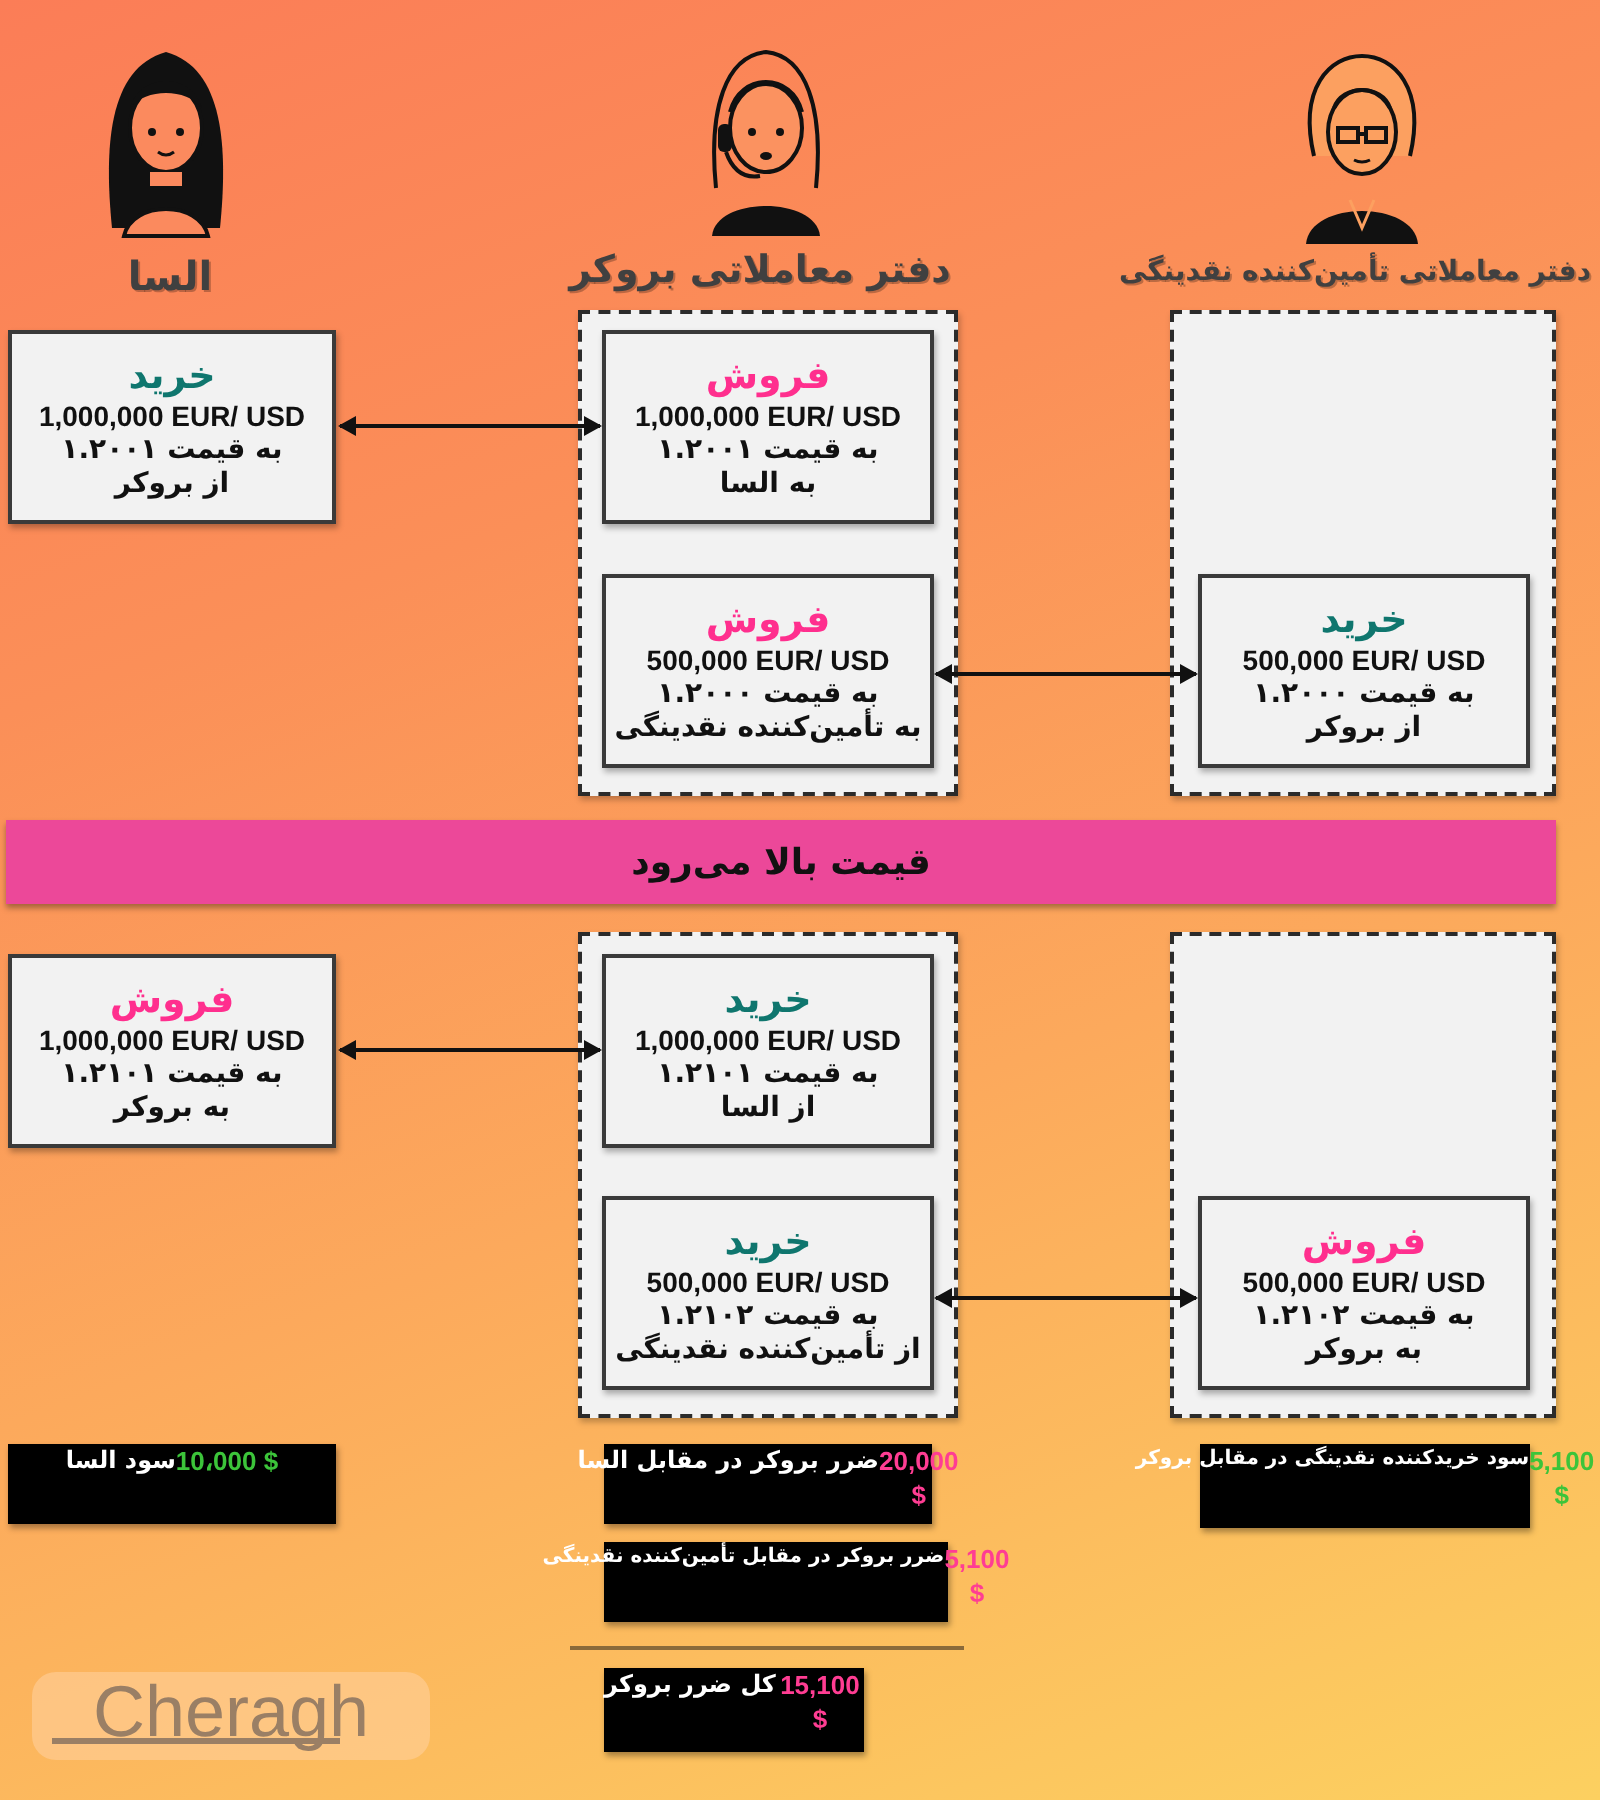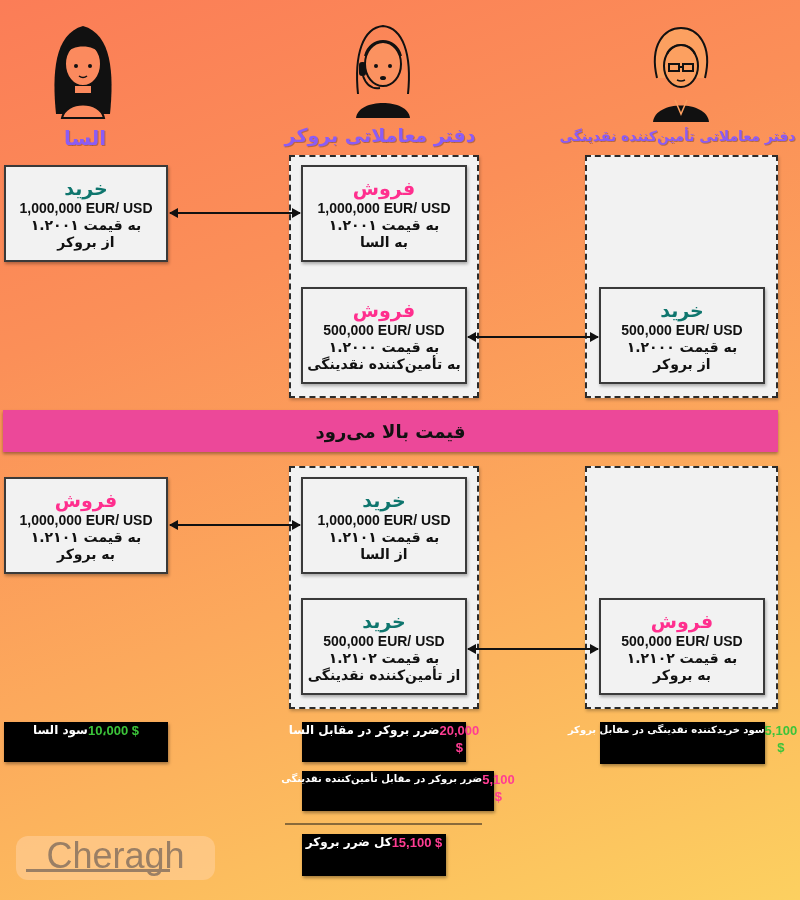--- a/index.html
+++ b/index.html
@@ -9,21 +9,21 @@
     font-family: "DejaVu Sans", sans-serif;
     background: linear-gradient(160deg, #fb7d57 0%, #fb8f58 30%, #fca95c 60%, #fcd060 100%);
   }
 
   
   .avatar { position: absolute; }
   .avatar svg { display: block; }
 
   .col-title {
     position: absolute; text-align: center; direction: rtl;
-    font-weight: bold; color: #8b5cf6; white-space: nowrap;
+    font-weight: bold; color: #404040; white-space: nowrap;
     text-shadow: 1px 1px 0 rgba(0,0,0,0.25);
   }
 
   
   .dashed {
     position: absolute;
     background: #f2f2f2;
     border: 2px dashed #2b2b2b;
     box-shadow: 1px 2px 3px rgba(0,0,0,0.25);
   }
@@ -200,31 +200,31 @@
 <div class="arrow" style="left:468px; top:648px; width:130px;"></div>
 
 <div class="result" style="left:4px; top:722px; width:164px; height:40px;">
   <div class="lbl">سود السا</div>
   <div class="val green">10،000 $</div>
 </div>
 <div class="result" style="left:302px; top:722px; width:164px; height:40px;">
   <div class="lbl">ضرر بروکر در مقابل السا</div>
   <div class="val pink">20,000 $</div>
 </div>
-<div class="result" style="left:302px; top:771px; width:192px; height:40px;">
+<div class="result" style="left:302px; top:771px; width:172px; height:40px;">
   <div class="lbl small">ضرر بروکر در مقابل تأمین‌کننده نقدینگی</div>
   <div class="val pink">5,100 $</div>
 </div>
 <div class="result" style="left:600px; top:722px; width:165px; height:42px;">
   <div class="lbl small">سود خرید‌کننده نقدینگی در مقابل بروکر</div>
   <div class="val green">5,100 $</div>
 </div>
 
 <div class="divider"></div>
 
-<div class="result" style="left:302px; top:834px; width:144px; height:42px;">
+<div class="result" style="left:302px; top:834px; width:130px; height:42px;">
   <div class="lbl">کل ضرر بروکر</div>
   <div class="val pink">15,100 $</div>
 </div>
 
 <div class="logo">
   <span>Cheragh</span>
 </div>
 
 </body></html>

